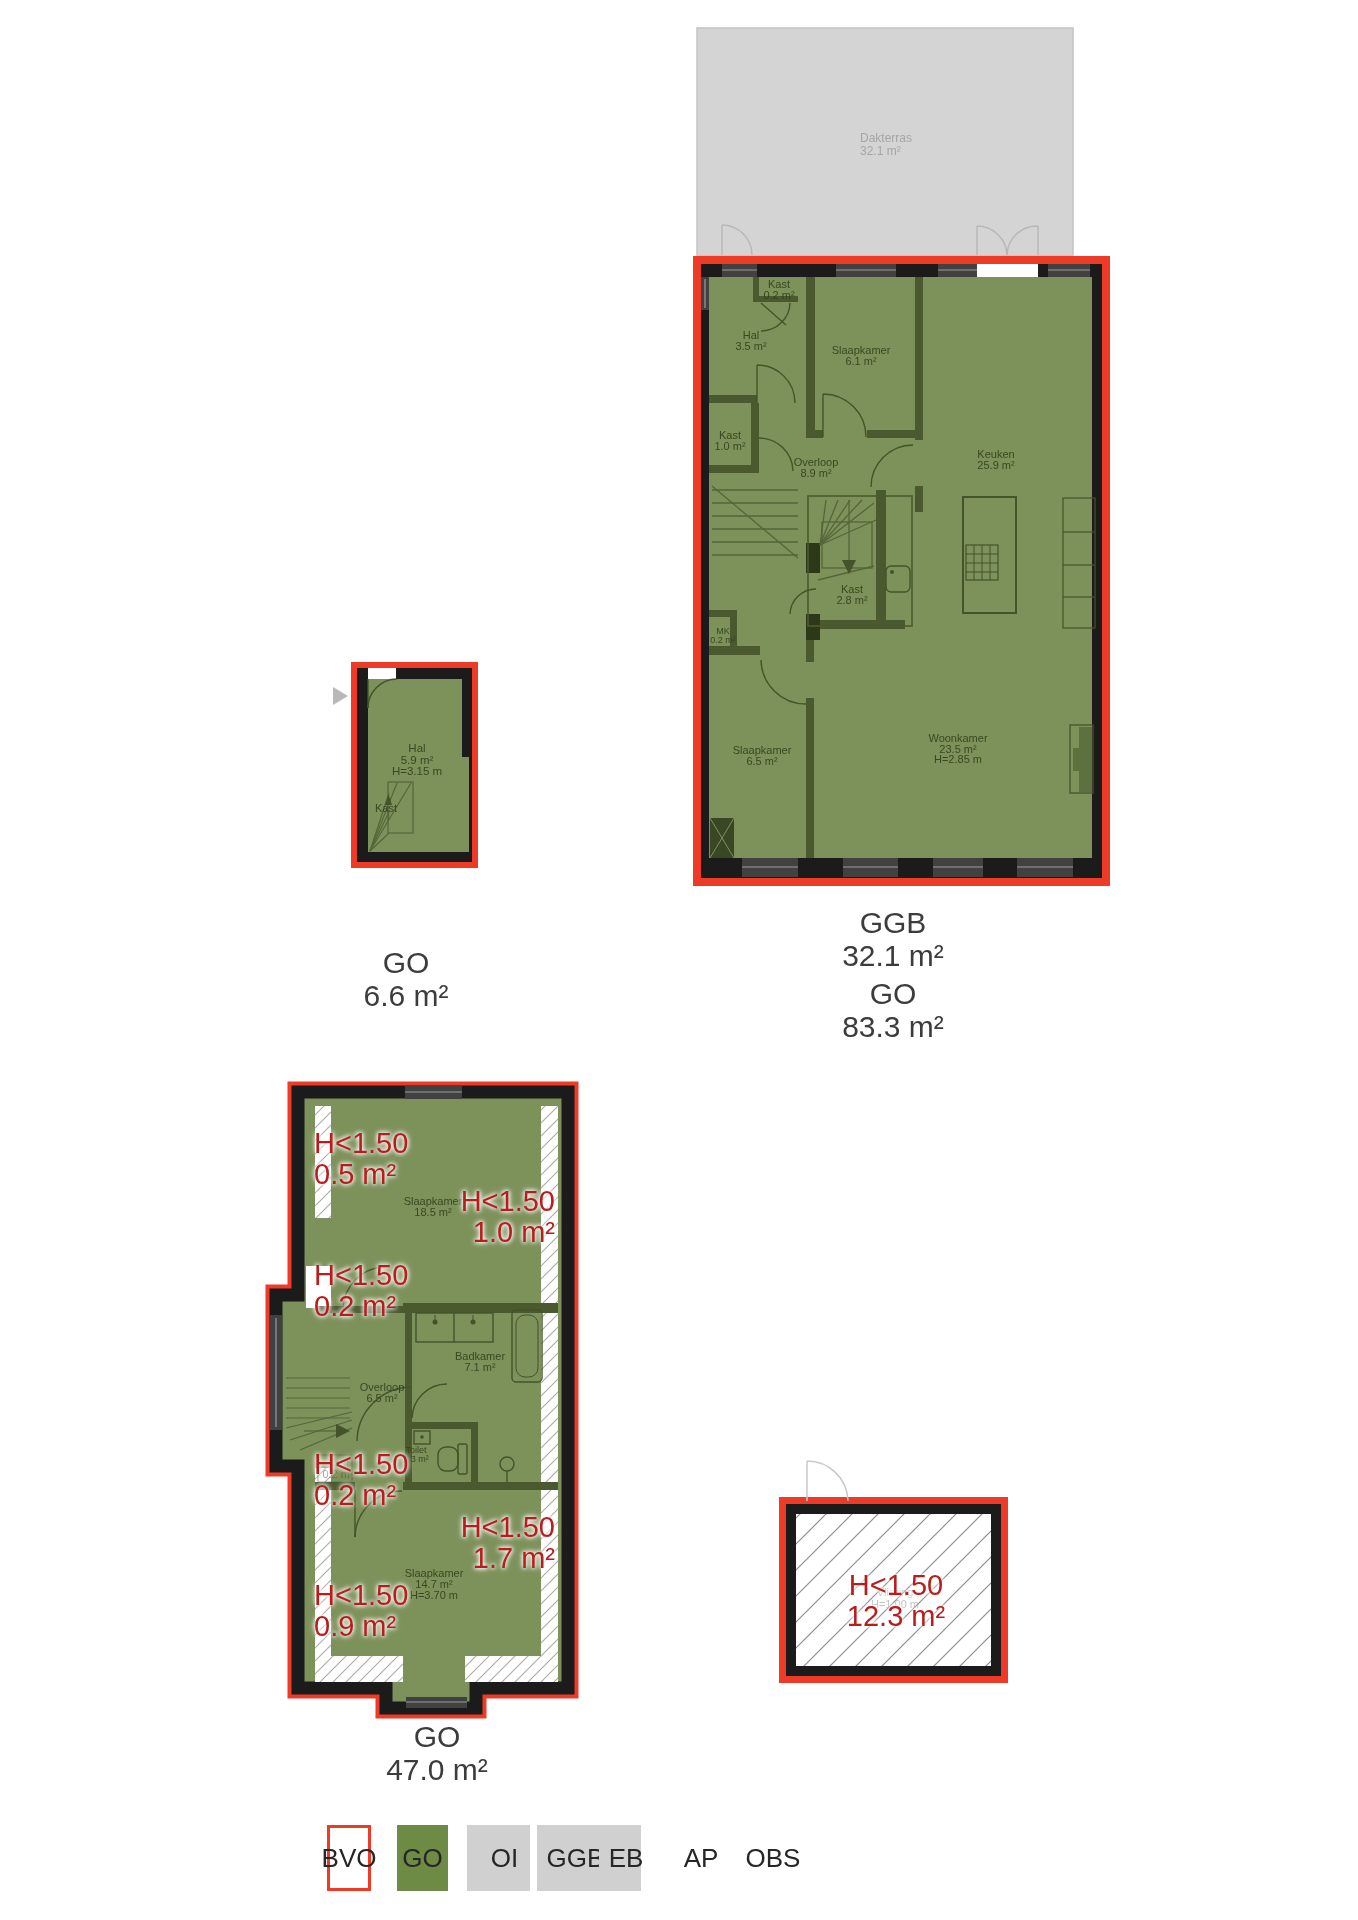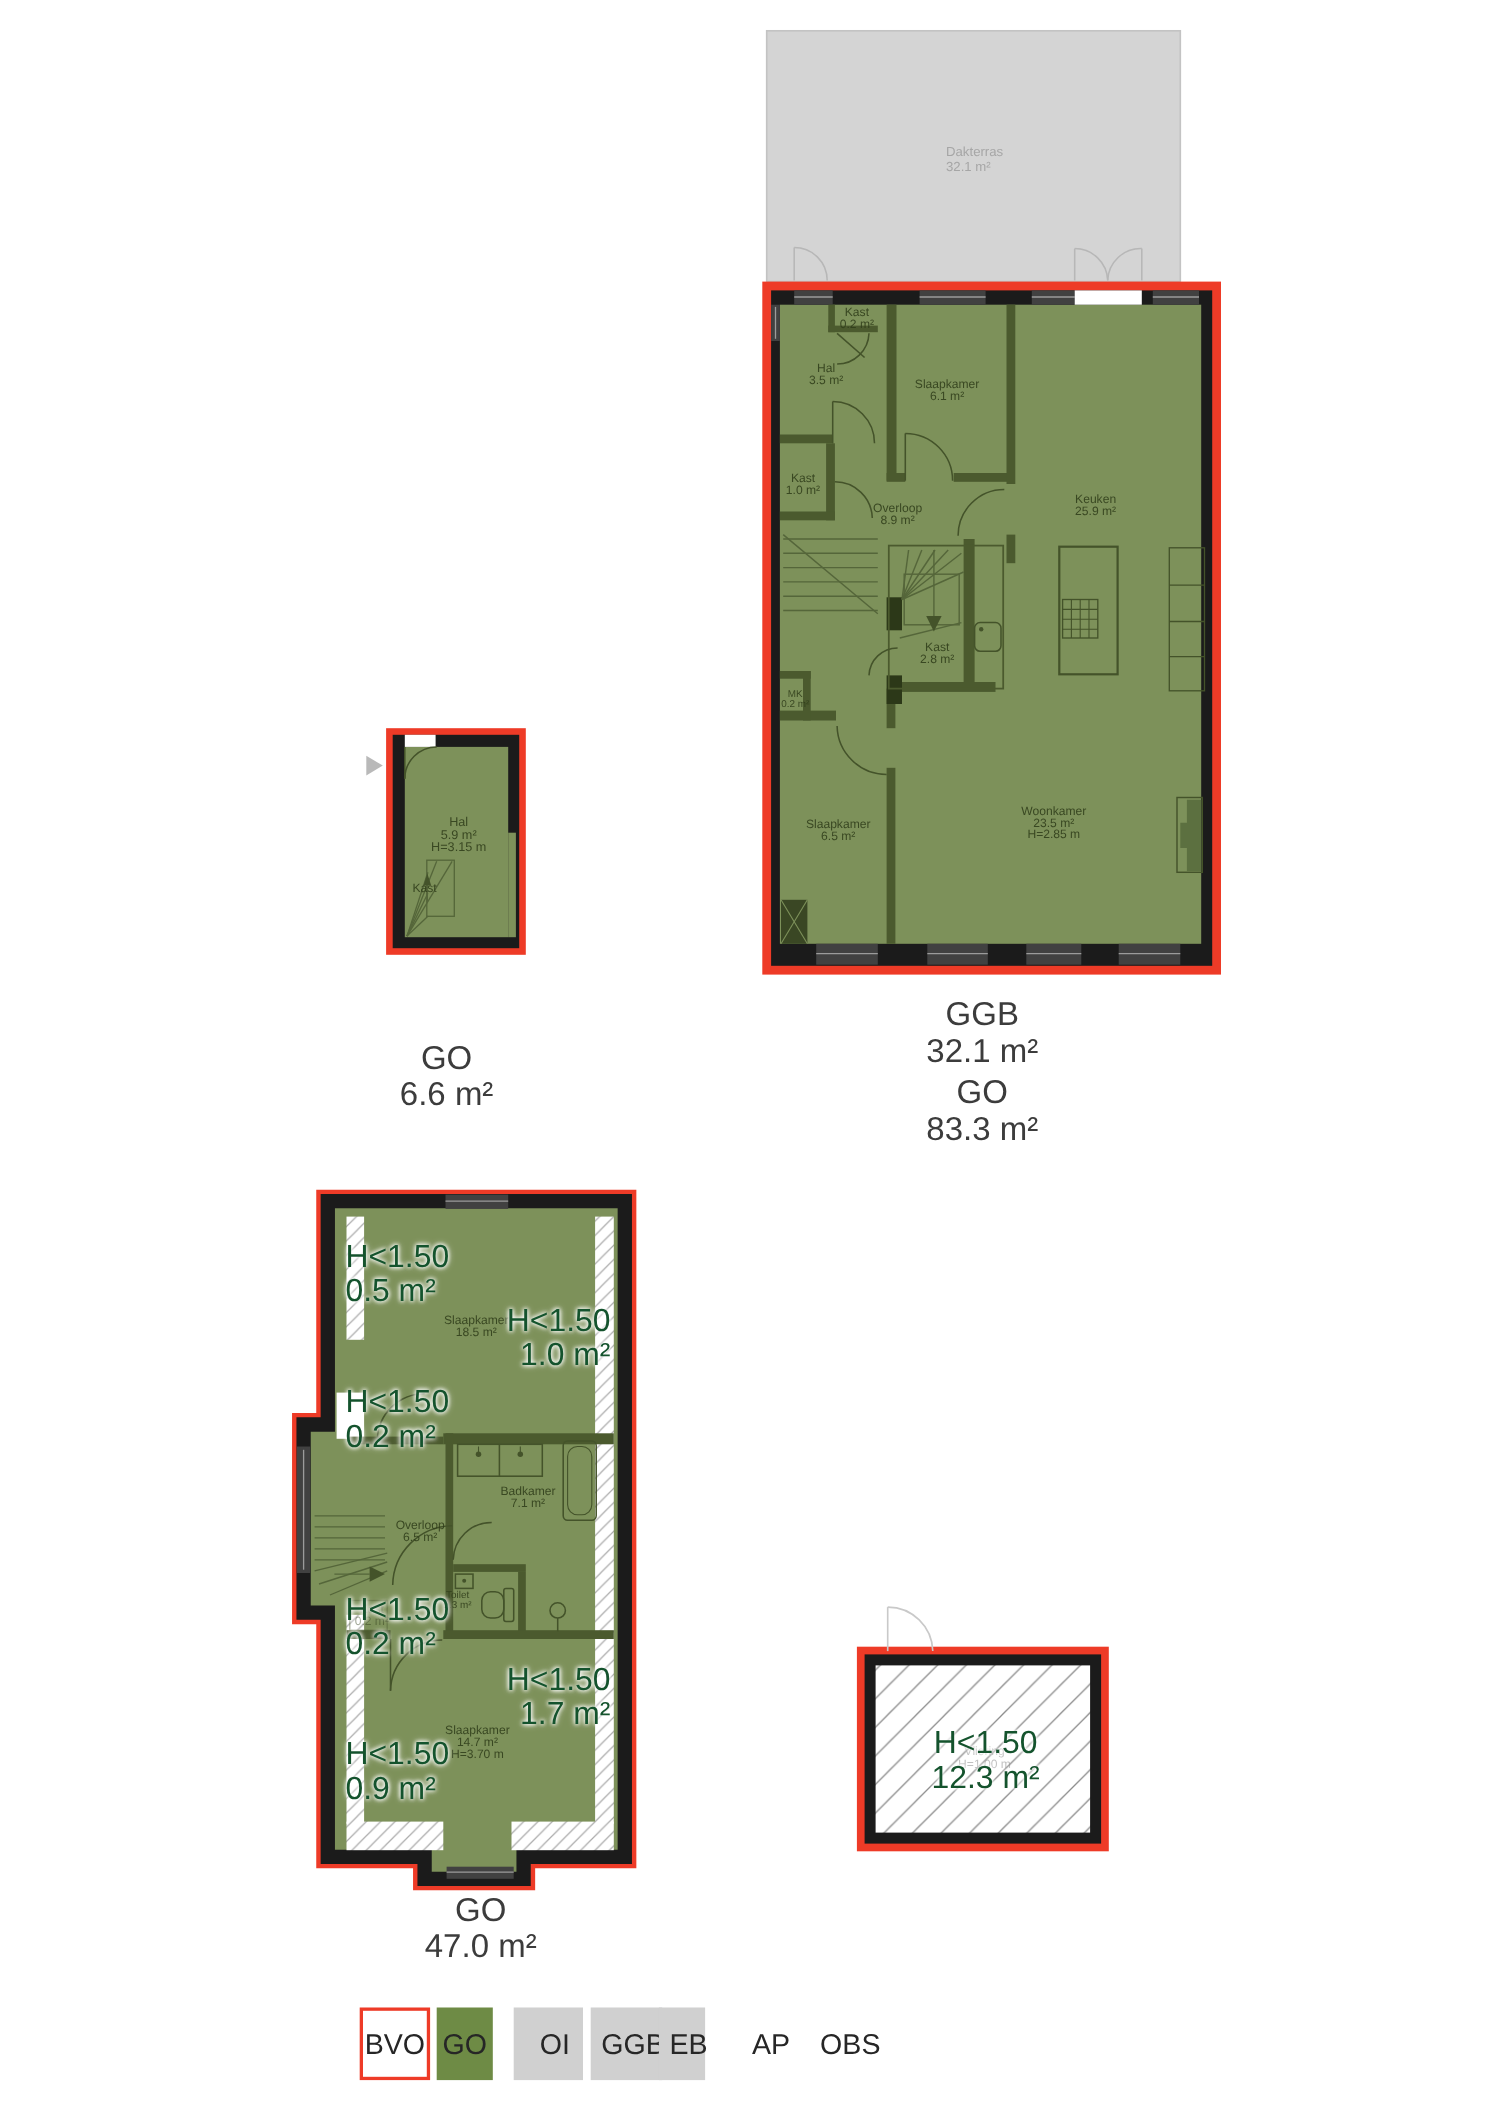--- a/index.html
+++ b/index.html
@@ -13,21 +13,21 @@
         transform:translateX(-50%);white-space:nowrap;}
   .room.tiny{font-size:9px;line-height:9px;}
   .room.faint{opacity:.55;}
   
   .terr{color:#a6a6a6;font-size:12px;line-height:13px;text-align:left;
         transform:translateX(-50%);white-space:nowrap;}
   
   .area{font-size:30px;line-height:33px;color:#3c3c3c;text-align:center;
         transform:translateX(-50%);white-space:nowrap;}
   
-  .lc{font-size:29px;line-height:31px;color:#14532d;white-space:nowrap;
+  .lc{font-size:29px;line-height:31px;color:#b91c1c;white-space:nowrap;
       text-shadow:0 0 4px rgba(255,255,255,.95),0 0 4px rgba(255,255,255,.9),0 0 7px rgba(255,255,255,.85);}
   .lc.right{text-align:right;width:122px;}
   .lc.center{text-align:center;transform:translateX(-50%);}
   .loft-faint{color:#8f8f8f;opacity:.55;font-size:11px;line-height:12px;text-align:center;
         transform:translateX(-50%);white-space:nowrap;}
   
   .leg{position:absolute;top:1825px;height:66px;display:flex;align-items:center;
        justify-content:center;font-size:26px;color:#262626;white-space:nowrap;}
   .leg.box-red{background:#ffffff;border:3px solid #ee3b27;box-sizing:border-box;}
   .leg.box-green{background:#6e8b45;}
@@ -410,21 +410,21 @@
 
 <div class="lbl loft-faint" style="left:895px;top:1586px">
   <span class="l">Vliering</span>
       <span class="l">H=1.00 m</span>
 </div>
 <div class="lbl lc center" style="left:896px;top:1570px">
   <span class="l">H&lt;1.50</span>
       <span class="l">12.3 m²</span>
 </div>
 
-<div class="leg box-red" style="left:327px;width:64px">
+<div class="leg box-red" style="left:327px;width:44px">
   <span>BVO</span>
 </div>
 <div class="leg box-green" style="left:397px;width:51px">
   <span>GO</span>
 </div>
 <div class="leg box-grey" style="left:467px;width:51px">
   <span>OI</span>
 </div>
 <div class="leg box-grey" style="left:537px;width:53px">
   <span>GGB</span>

